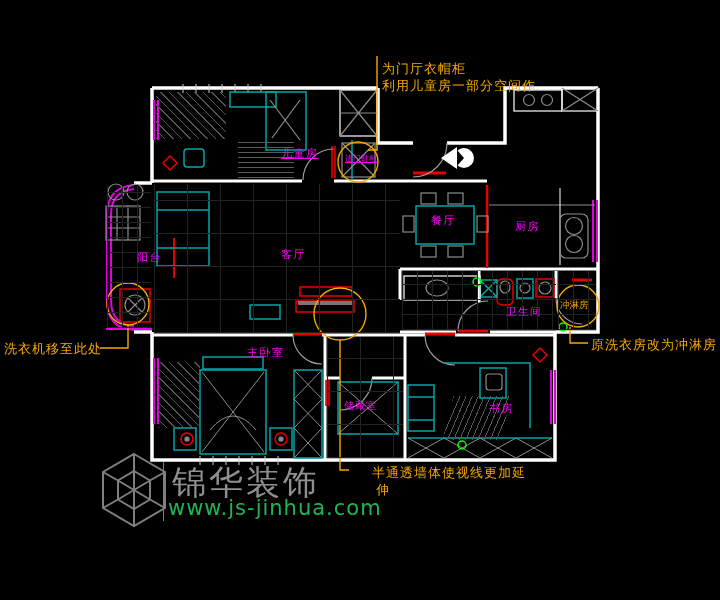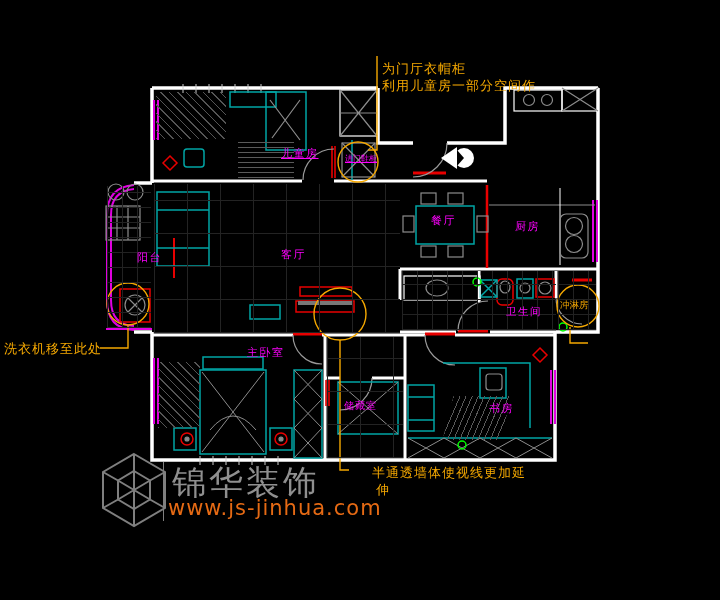--- a/index.html
+++ b/index.html
@@ -21,21 +21,21 @@
                       repeating-linear-gradient(90deg,#222 0 1px,transparent 1px 15px);}
   .hatch45{position:absolute;z-index:1;
      background-image:repeating-linear-gradient(45deg,#555 0 1px,transparent 1px 6px);}
   .stripesH{position:absolute;z-index:1;
      background-image:repeating-linear-gradient(0deg,#5a5a5a 0 1px,transparent 1px 5px);}
   .stripesD{position:absolute;z-index:1;transform:skewX(-14deg);
      background-image:repeating-linear-gradient(100deg,#5a5a5a 0 1px,transparent 1px 6px);}
   #watermark{position:absolute;left:96px;top:452px;z-index:7;opacity:.92;}
   #wm-brand{position:absolute;left:76px;top:8px;color:#9c9c9c;font-size:34px;
             font-weight:normal;letter-spacing:3px;white-space:nowrap;}
-  #wm-url{position:absolute;left:72px;top:44px;color:#f97316;font-size:21px;
+  #wm-url{position:absolute;left:72px;top:44px;color:#22c55e;font-size:21px;
           letter-spacing:1px;white-space:nowrap;}
   #wm-divider{position:absolute;left:67px;top:10px;width:1px;height:59px;background:#8a8a8a;}
 </style>
 </head>
 <body>
 
 <div id="stage">
 
   <div class="tiles33" style="left:154px;top:184px;width:246px;height:149px;"></div>
   <div class="tiles33" style="left:327px;top:337px;width:76px;height:121px;"></div>
@@ -231,20 +231,21 @@
   <div class="lbl mid" style="left:344px;top:401px;">储藏室</div>
   <div class="lbl" style="left:489px;top:403px;">书房</div>
   <div class="lbl" style="left:506px;top:306px;font-size:10.5px;">卫生间</div>
   <div class="lbl orange" style="left:560px;top:300px;">冲淋房</div>
 
   <div class="ann" style="left:382px;top:60px;">
     <div>为门厅衣帽柜</div>
     <div>利用儿童房一部分空间作</div>
   </div>
   <div class="ann" style="left:4px;top:340px;">洗衣机移至此处</div>
+  <div class="ann" style="left:591px;top:336px;">原洗衣房改为冲淋房</div>
   <div class="ann" style="left:372px;top:464px;">
     <div>半通透墙体使视线更加延</div>
     <div style="padding-left:4px;">伸</div>
   </div>
 
   <div id="watermark">
     <svg width="76" height="78" stroke="#8a8a8a" stroke-width="2" fill="none">
       <path d="M38,2 L69,20 V56 L38,74 L7,56 V20 Z"></path>
       <path d="M38,19 L54,28.5 V47.5 L38,57 L22,47.5 V28.5 Z"></path>
       <path d="M38,2 V19 M69,20 L54,28.5 M69,56 L54,47.5 M38,74 V57 M7,56 L22,47.5 M7,20 L22,28.5"></path>

